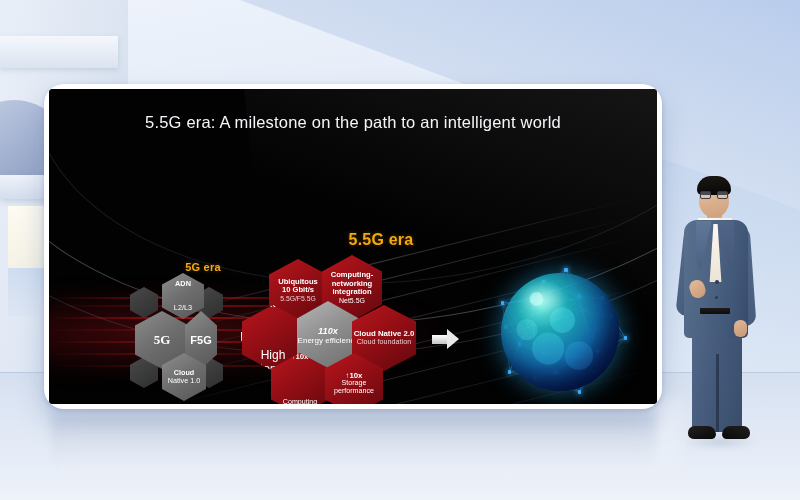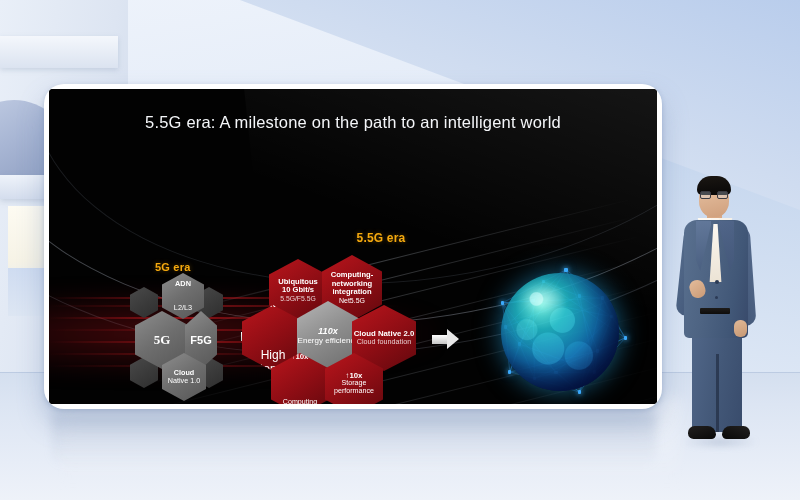--- a/index.html
+++ b/index.html
@@ -74,22 +74,22 @@
     background:linear-gradient(90deg,rgba(160,12,18,0),rgba(190,22,28,.85),rgba(120,8,14,0)); }
   .redhaze { position:absolute; left:-40px; top:196px; width:430px; height:96px;
     background:radial-gradient(ellipse at 35% 50%,rgba(150,14,20,.40),rgba(90,8,14,.12) 55%,transparent 78%);
     filter:blur(6px); }
 
   
   .slide-title { position:absolute; left:0; right:0; top:24px; text-align:center;
     color:#f4f6f9; font-size:16.5px; letter-spacing:.2px; font-weight:400; }
   .era-label { position:absolute; color:#f5a90e; font-size:11px; font-weight:bold;
     letter-spacing:.2px; text-shadow:0 0 5px rgba(245,169,14,.35); }
-  #era5g { left:106px; top:172px; width:96px; }
-  #era55g { left:262px; top:142px; width:140px; text-align:center; font-size:12px; }
+  #era5g { left:106px; top:172px; width:96px; text-align:center; }
+  #era55g { left:262px; top:142px; width:140px; text-align:center; font-size:16px; }
 
   
   .hex { position:absolute; display:flex; flex-direction:column; align-items:center;
     justify-content:center; text-align:center; color:#fff;
     clip-path:polygon(50% 0%,100% 25%,100% 75%,50% 100%,0% 75%,0% 25%); }
   .hex .t1 { font-weight:bold; line-height:1.12; }
   .hex .t2 { line-height:1.12; }
   .hex-gray { background:linear-gradient(145deg,#8d8d8d 0%,#6e6e6e 48%,#575757 100%); }
   .hex-grayd { background:linear-gradient(145deg,#4a4a4a 0%,#3a3a3a 55%,#2e2e2e 100%); }
   .hex-red { background:linear-gradient(145deg,#b9151c 0%,#8e0d14 52%,#62080d 100%); }

